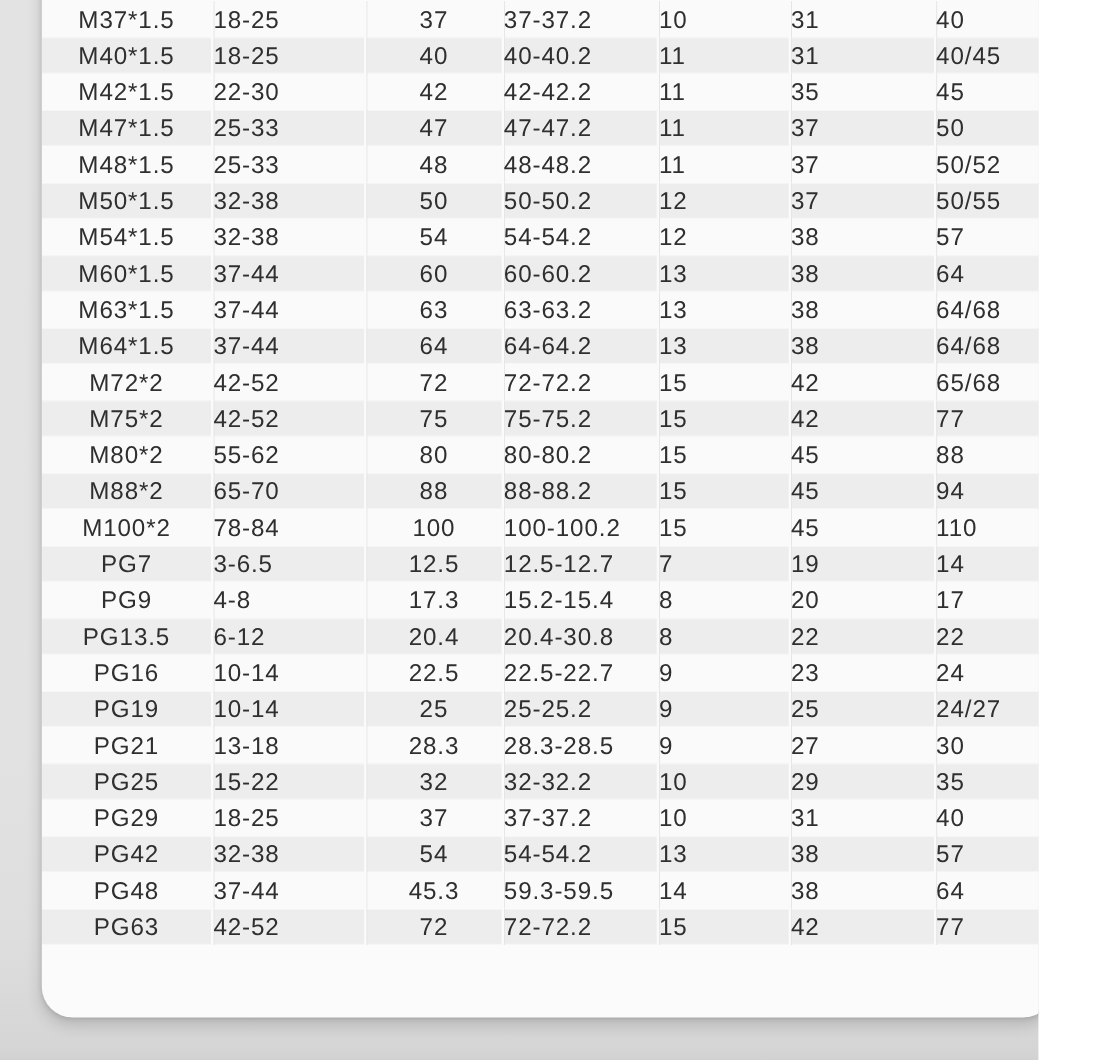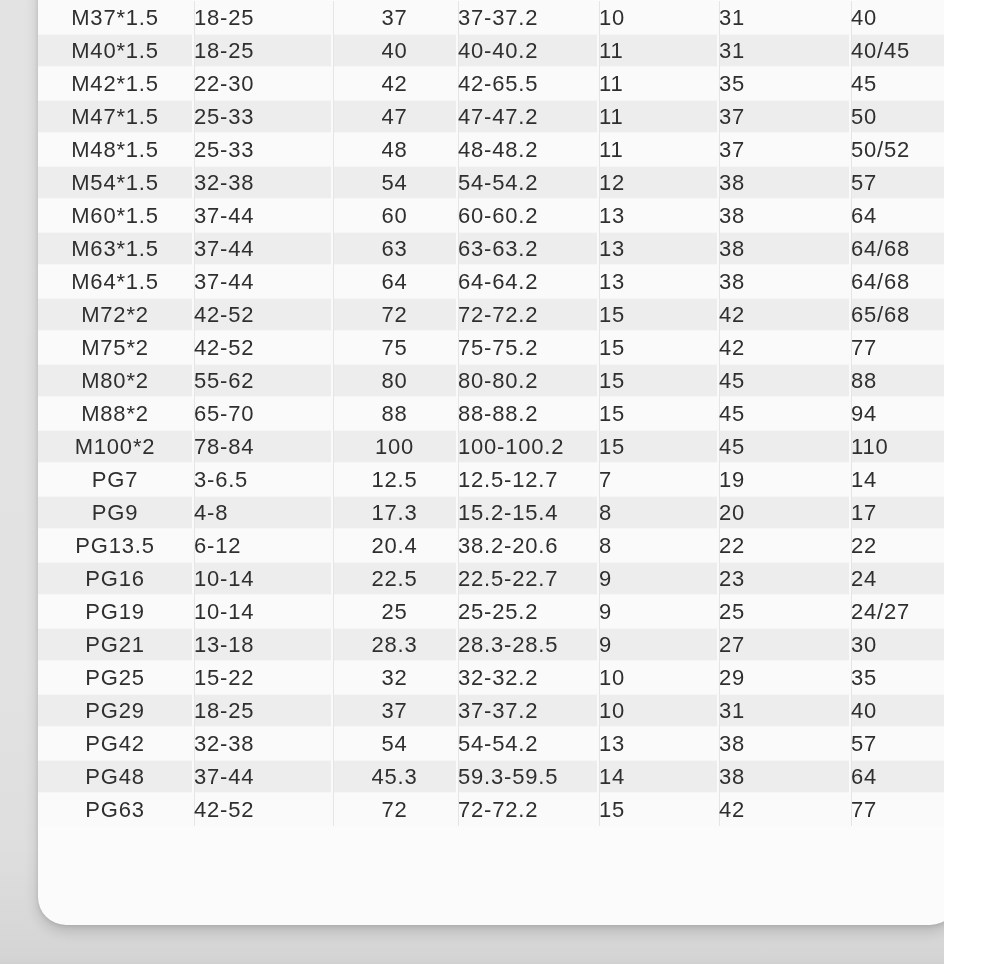--- a/index.html
+++ b/index.html
@@ -98,21 +98,21 @@
     <td class="c2">40</td>
     <td class="c3">40-40.2</td>
     <td class="c4">11</td>
     <td class="c5">31</td>
     <td class="c6">40/45</td>
   </tr>
           <tr>
     <td class="c0">M42*1.5</td>
     <td class="c1">22-30</td>
     <td class="c2">42</td>
-    <td class="c3">42-65.5</td>
+    <td class="c3">42-42.2</td>
     <td class="c4">11</td>
     <td class="c5">35</td>
     <td class="c6">45</td>
   </tr>
           <tr>
     <td class="c0">M47*1.5</td>
     <td class="c1">25-33</td>
     <td class="c2">47</td>
     <td class="c3">47-47.2</td>
     <td class="c4">11</td>
@@ -122,20 +122,29 @@
           <tr>
     <td class="c0">M48*1.5</td>
     <td class="c1">25-33</td>
     <td class="c2">48</td>
     <td class="c3">48-48.2</td>
     <td class="c4">11</td>
     <td class="c5">37</td>
     <td class="c6">50/52</td>
   </tr>
           <tr>
+    <td class="c0">M50*1.5</td>
+    <td class="c1">32-38</td>
+    <td class="c2">50</td>
+    <td class="c3">50-50.2</td>
+    <td class="c4">12</td>
+    <td class="c5">37</td>
+    <td class="c6">50/55</td>
+  </tr>
+          <tr>
     <td class="c0">M54*1.5</td>
     <td class="c1">32-38</td>
     <td class="c2">54</td>
     <td class="c3">54-54.2</td>
     <td class="c4">12</td>
     <td class="c5">38</td>
     <td class="c6">57</td>
   </tr>
           <tr>
     <td class="c0">M60*1.5</td>
@@ -224,21 +233,21 @@
     <td class="c2">17.3</td>
     <td class="c3">15.2-15.4</td>
     <td class="c4">8</td>
     <td class="c5">20</td>
     <td class="c6">17</td>
   </tr>
           <tr>
     <td class="c0">PG13.5</td>
     <td class="c1">6-12</td>
     <td class="c2">20.4</td>
-    <td class="c3">38.2-20.6</td>
+    <td class="c3">20.4-30.8</td>
     <td class="c4">8</td>
     <td class="c5">22</td>
     <td class="c6">22</td>
   </tr>
           <tr>
     <td class="c0">PG16</td>
     <td class="c1">10-14</td>
     <td class="c2">22.5</td>
     <td class="c3">22.5-22.7</td>
     <td class="c4">9</td>

